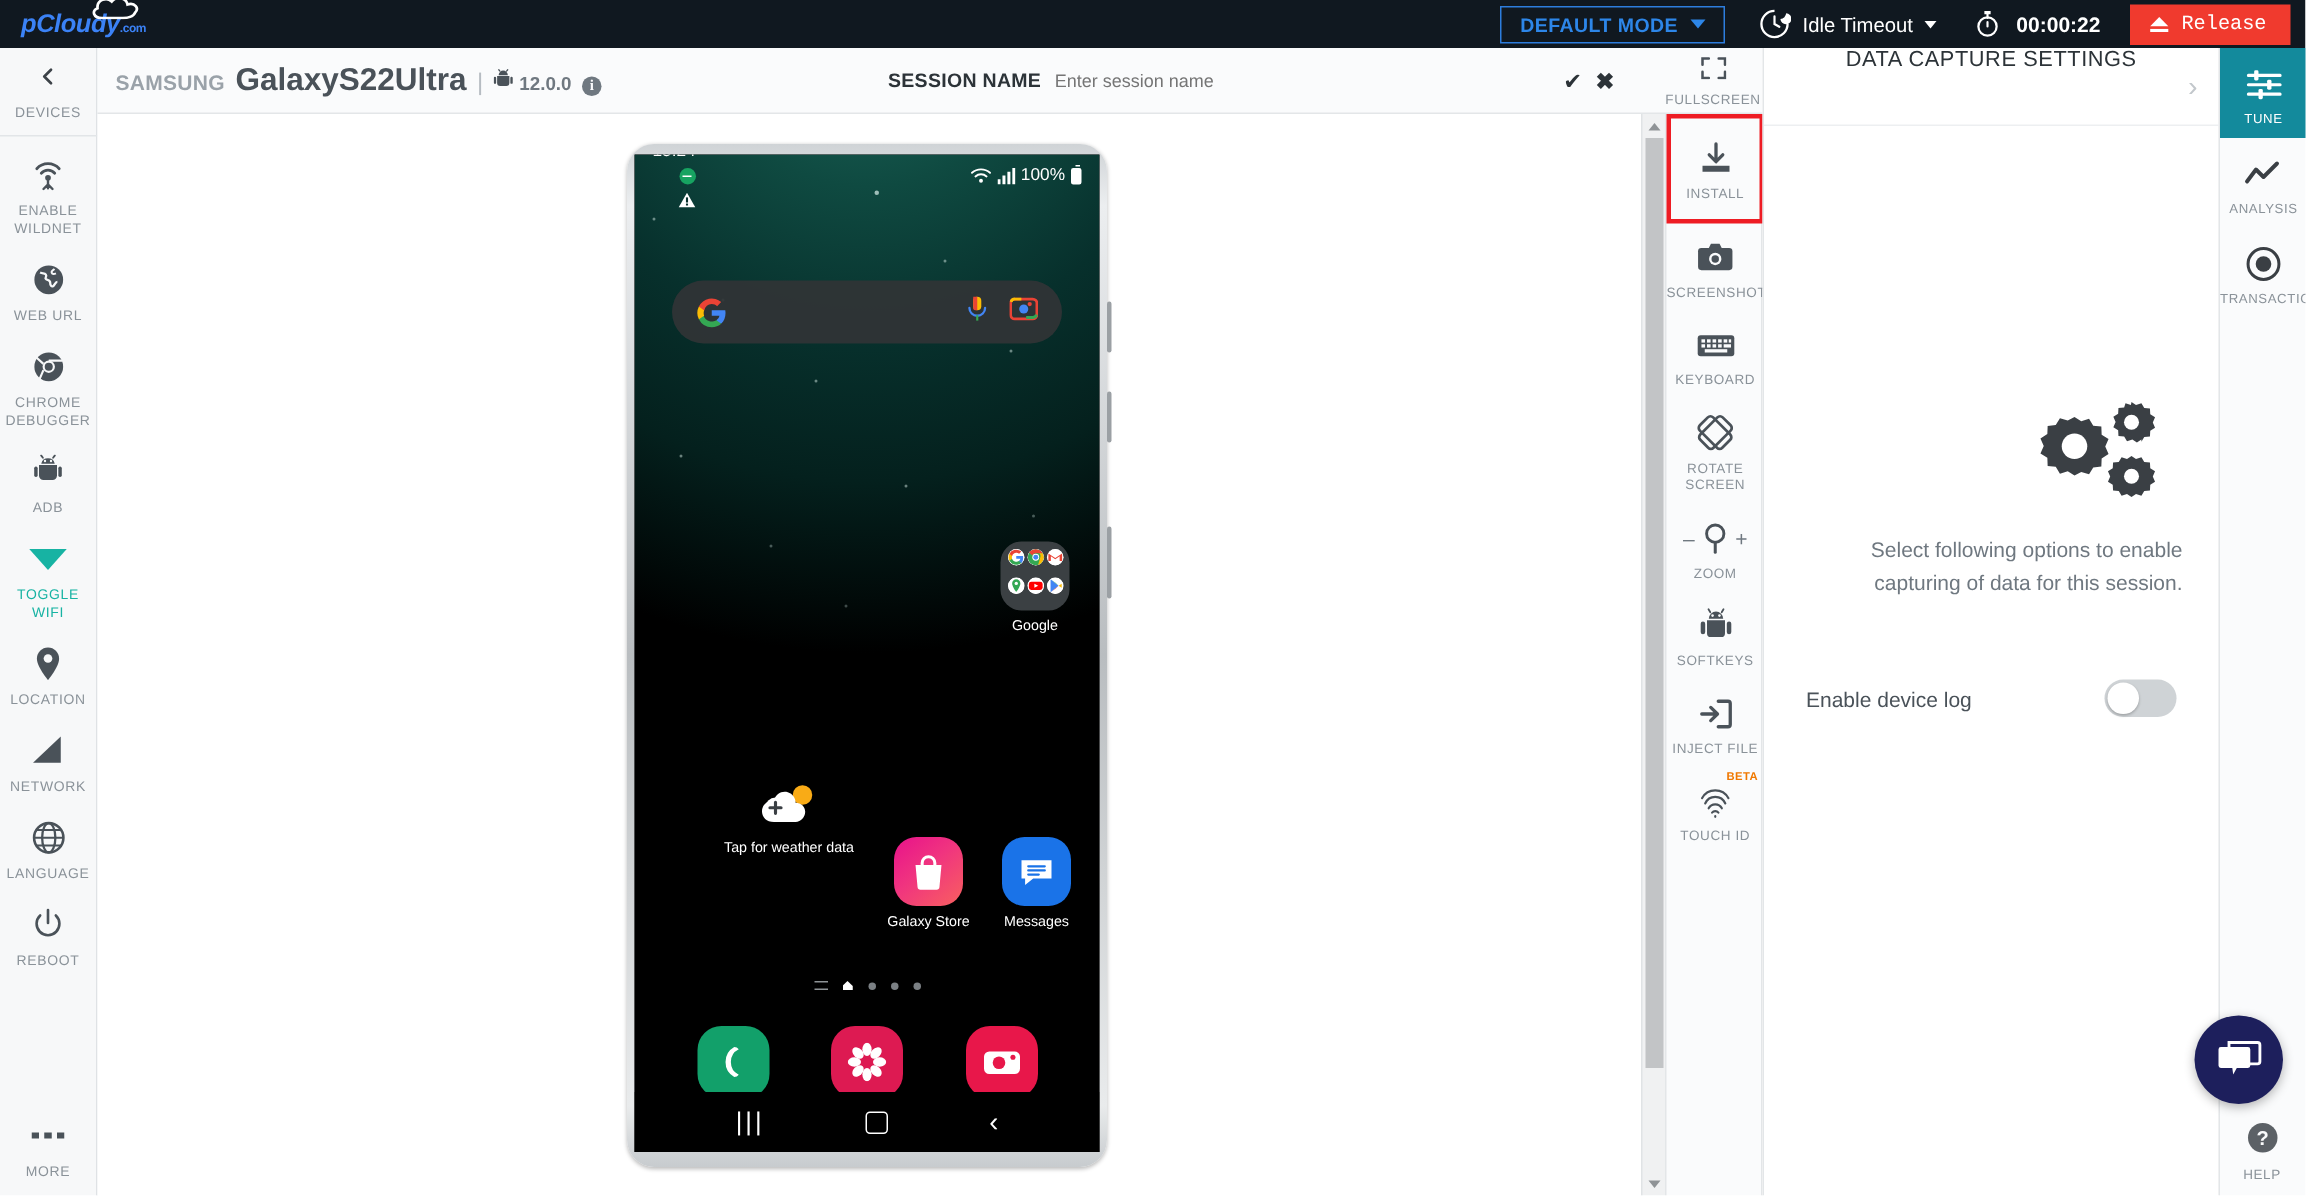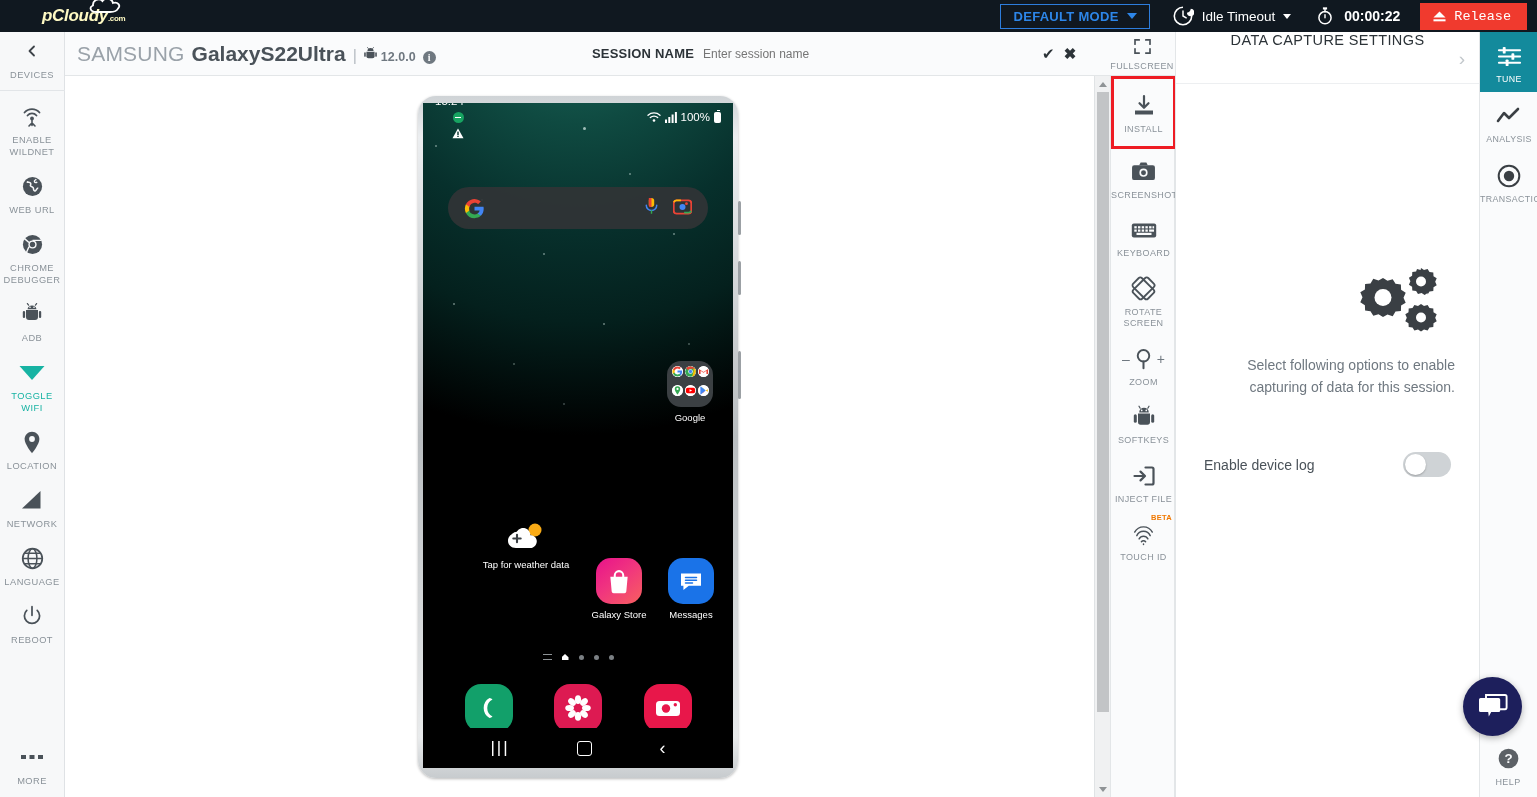--- a/index.html
+++ b/index.html
@@ -11,22 +11,22 @@
   #app { position: relative; width: 1537px; height: 797px; }
 
   
   .topbar {
     position: absolute; top: 0; left: 0; width: 1537px; height: 32px;
     background: #101820; display: flex; align-items: center;
     color: #fff; z-index: 40;
   }
   .logo-wrap { width: 120px; padding-left: 14px; display: flex; align-items: center; }
   .logo-text {
-    font-size: 17px; font-weight: bold; font-style: italic; color: #fef9c3;
-    letter-spacing: -0.3px; position: relative; margin-left: 28px;
+    font-size: 17px; font-weight: bold; font-style: italic; color: #3b82f6;
+    letter-spacing: -0.3px; position: relative;
   }
   .logo-dotcom { font-size: 8px; font-style: normal; font-weight: bold; }
   .logo-cloud {
     position: absolute; top: -9px; left: 46px; width: 40px; height: 16px;
   }
   .conn-wrap {
     position: absolute; left: 0; width: 1537px; display: flex;
     justify-content: center; align-items: center; gap: 7px; pointer-events: none;
   }
   .conn-dot { width: 10px; height: 10px; border-radius: 50%; background: #21ba45; }
@@ -80,21 +80,21 @@
   .sb-icon { height: 24px; display: flex; align-items: center; justify-content: center; }
   .sb-more { margin-top: auto; padding-bottom: 10px; }
 
   
   .dev-header {
     position: absolute; top: 32px; left: 65px; width: 1110px; height: 44px;
     background: #fafbfc; border-bottom: 1px solid #e3e6e8;
     display: flex; align-items: center;
   }
   .dev-title { margin-left: 12px; display: flex; align-items: baseline; gap: 0px; }
-  .dev-brand { font-size: 21px; color: #9aa2a9; font-weight: normal; letter-spacing: 0.2px; text-align: center; }
+  .dev-brand { font-size: 14px; color: #9aa2a9; font-weight: bold; letter-spacing: 0.2px; text-align: center; }
   .dev-model { font-size: 21px; color: #4a5259; font-weight: bold; margin-left: 7px; }
   .dev-sep { font-size: 16px; color: #b6bcc2; margin: 0 7px; }
   .dev-os { font-size: 12.5px; color: #6f7880; font-weight: bold; margin-left: 4px; }
   .info-i {
     width: 13px; height: 13px; border-radius: 50%; background: #6f7880;
     color: #fafbfc; font-size: 10px; font-weight: bold; display: inline-flex;
     align-items: center; justify-content: center; margin-left: 7px;
     font-family: "Liberation Serif", serif; cursor: pointer;
   }
   .session-wrap {

